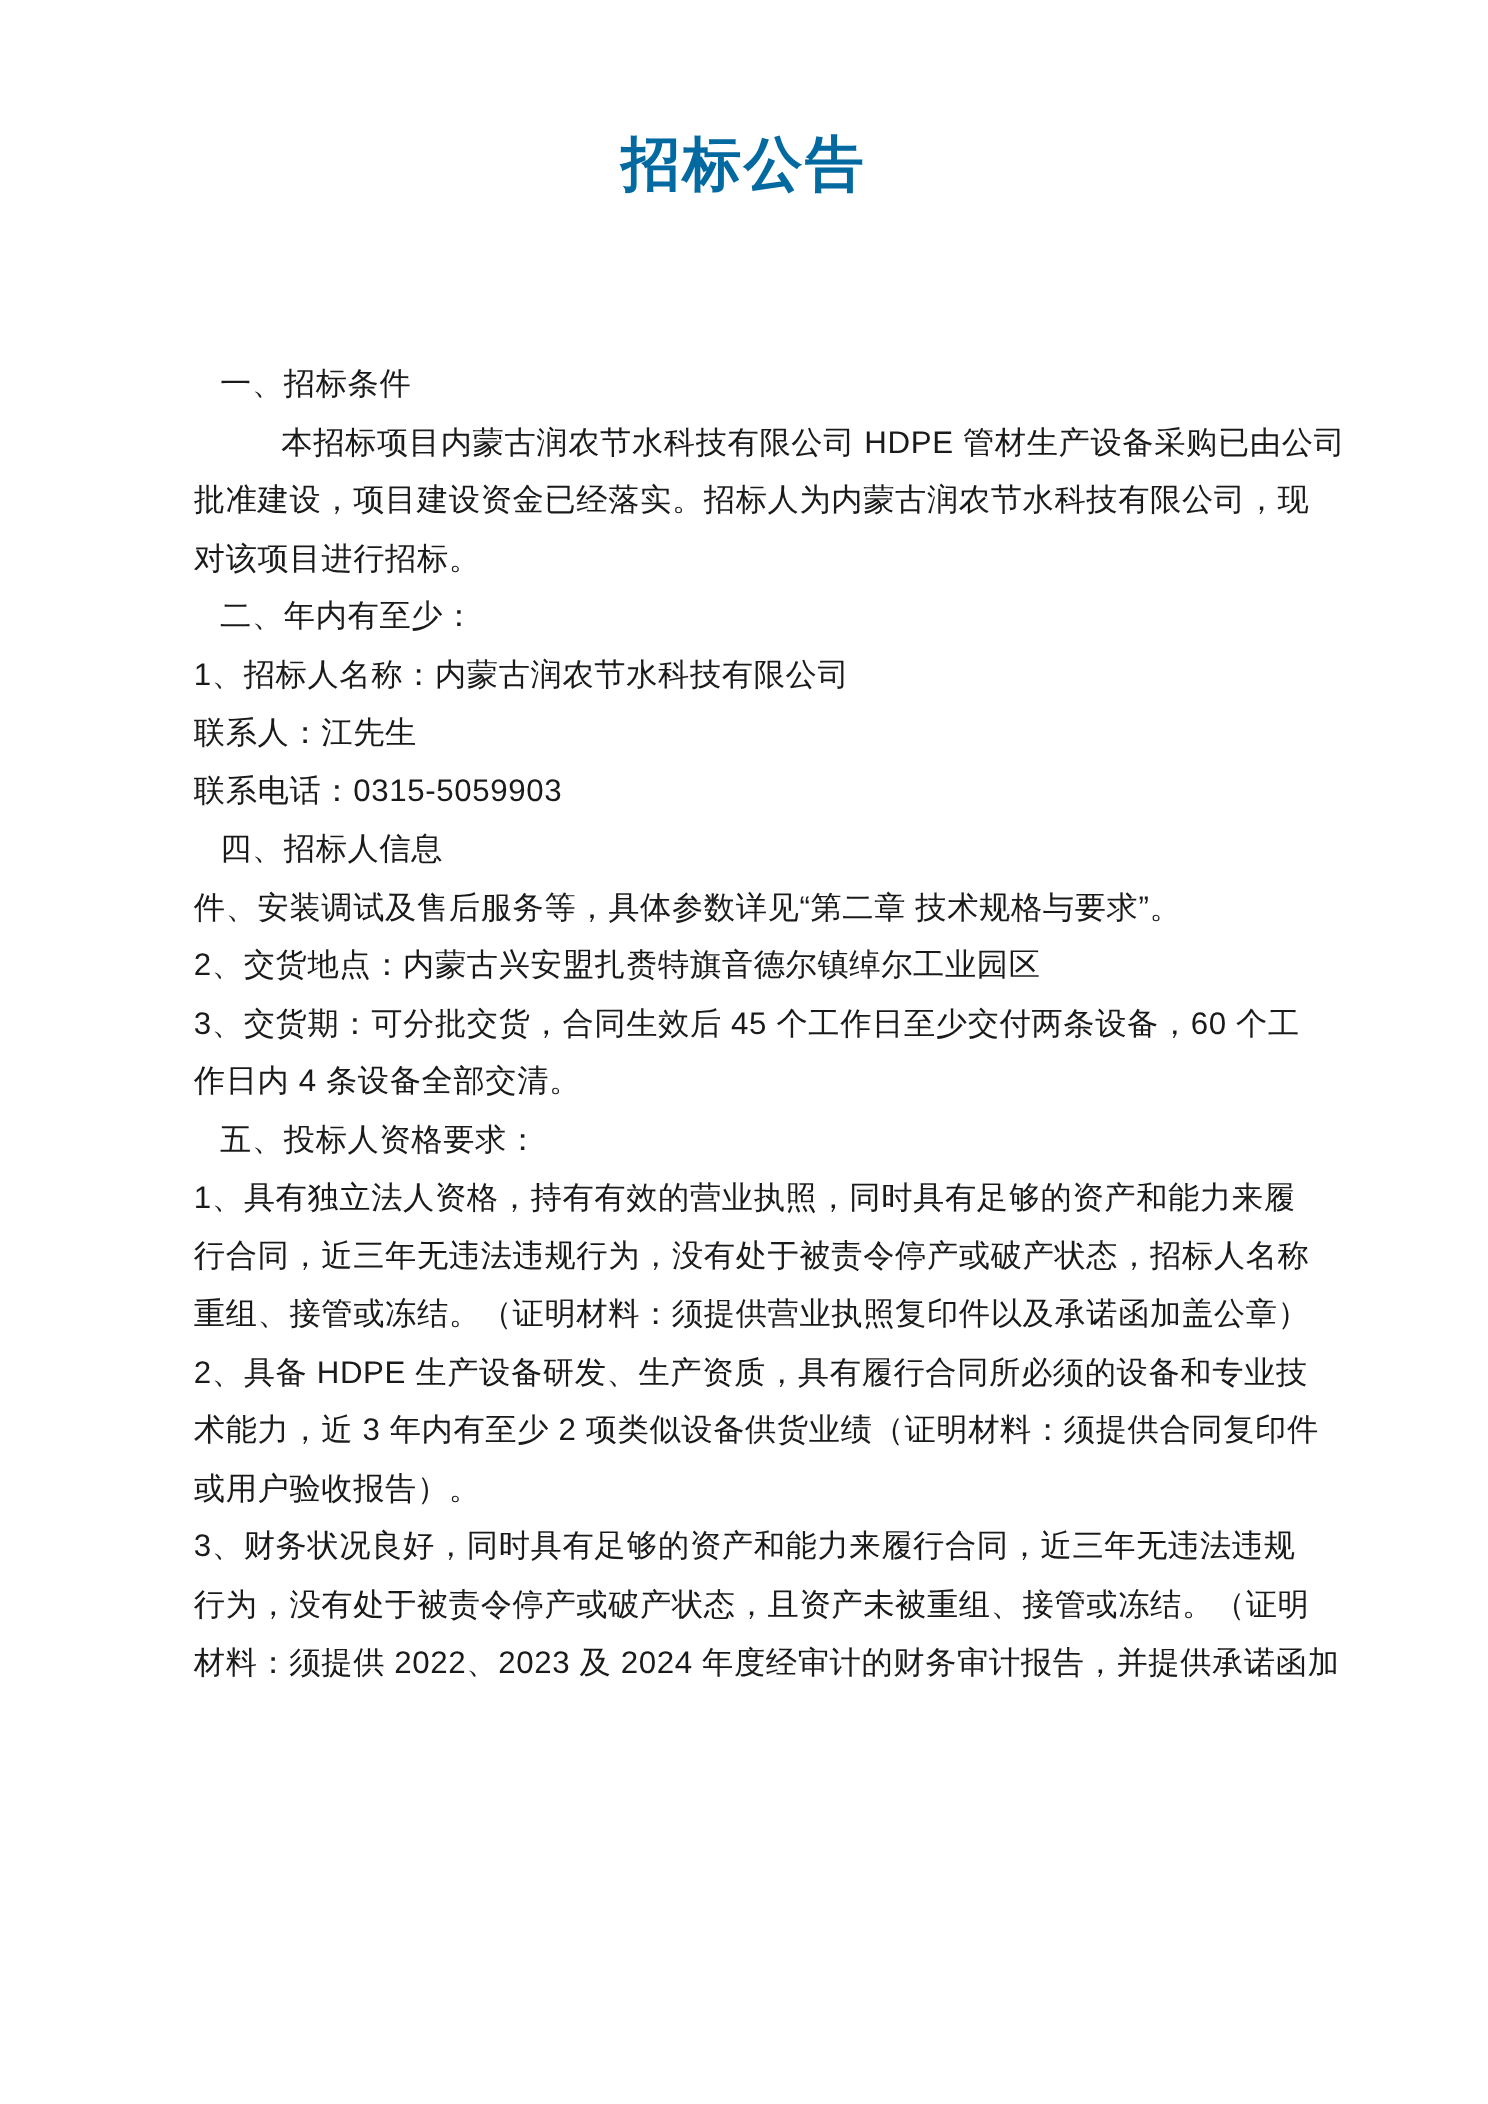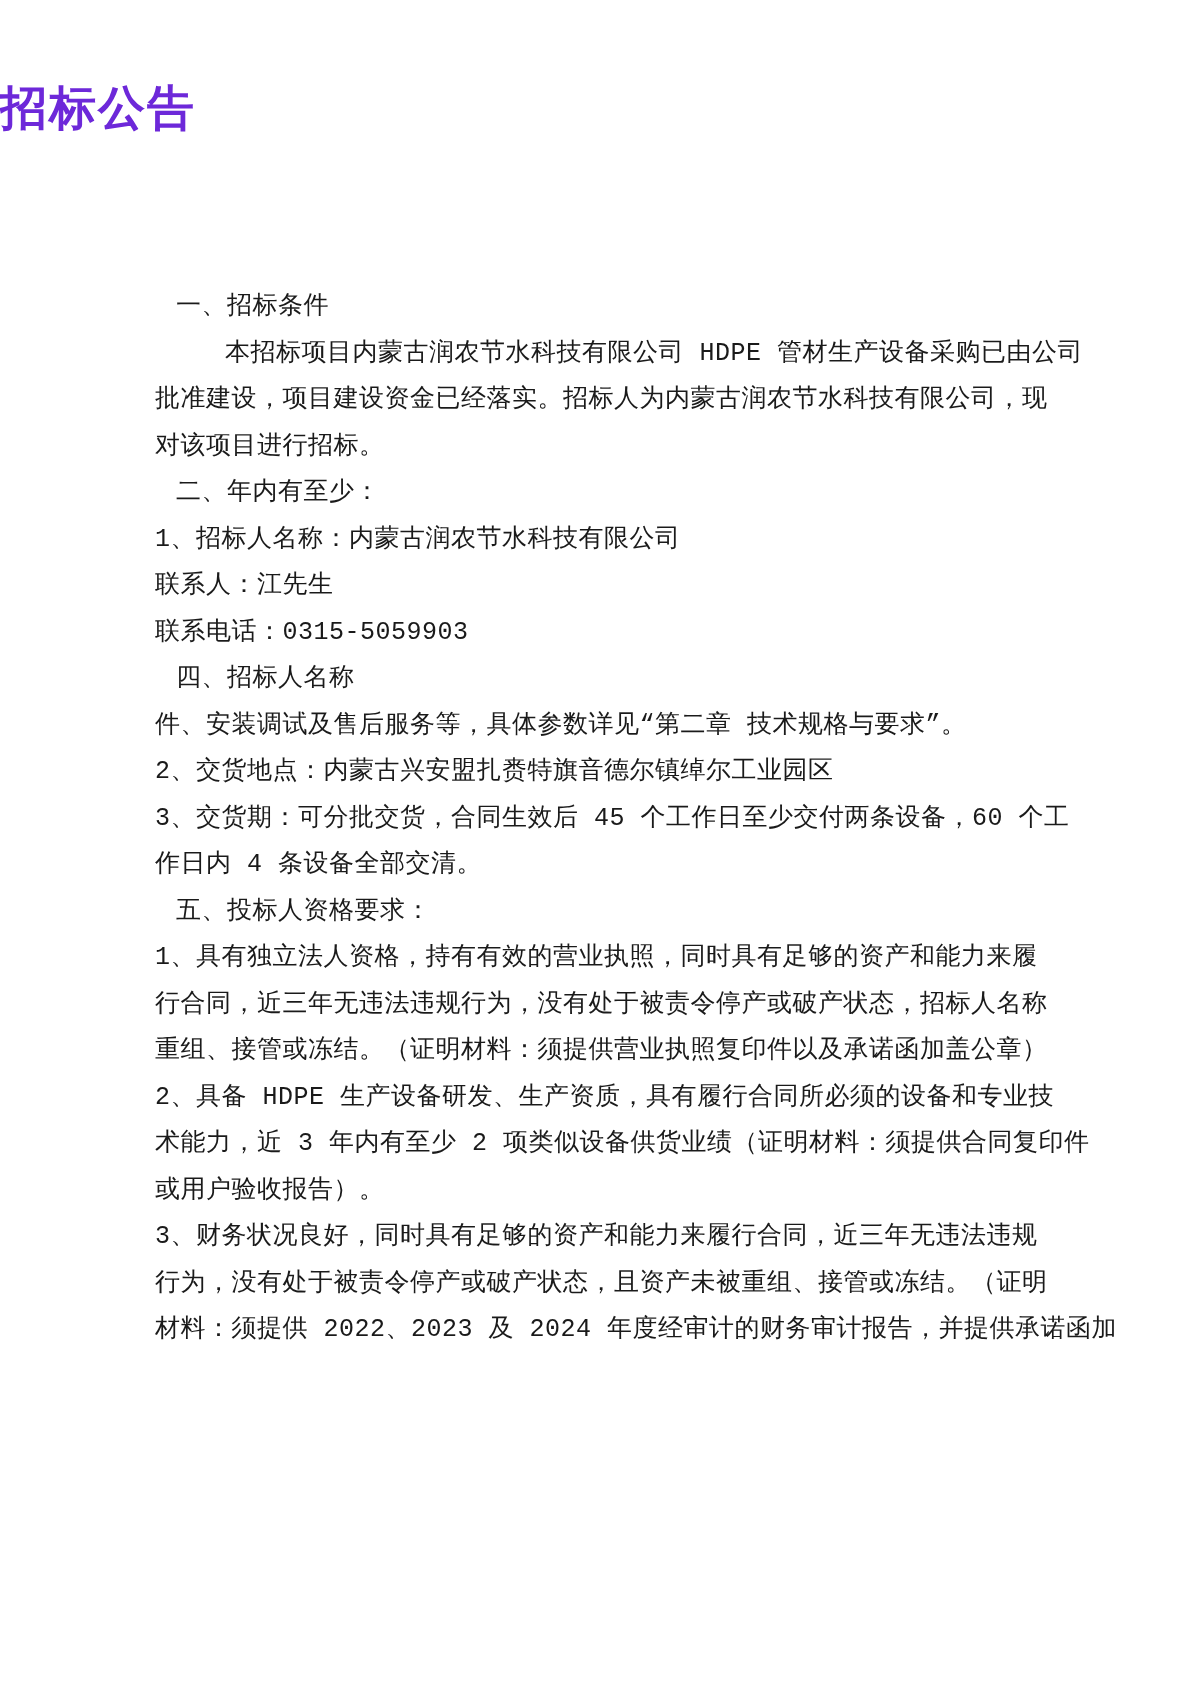--- a/index.html
+++ b/index.html
@@ -10,35 +10,35 @@
   .page {
     position: relative;
     width: 1190px;
     height: 1683px;
     background: #ffffff;
     overflow: hidden;
     font-family: "Liberation Serif", "DejaVu Serif", serif;
   }
   .doc-title {
     margin: 0;
-    padding-top: 76px;
-    text-align: left;
+    padding-top: 100px;
+    text-align: center;
     font-family: "Liberation Serif", "DejaVu Serif", serif;
     font-weight: bold;
     font-size: 47px;
     line-height: 64px;
-    color: #6d28d9;
+    color: #0369a1;
     letter-spacing: 2px;
   }
   .doc-body {
     position: absolute;
     top: 284px;
     left: 155px;
     width: 880px;
-    font-family: Liberation Mono, monospace;
+    font-family: Liberation Sans, sans-serif;
     font-size: 25px;
     color: #1a1a1a;
     letter-spacing: 0.5px;
   }
   .doc-line {
     height: 46.5px;
     line-height: 46.5px;
     white-space: nowrap;
   }
   .indent-none    { padding-left: 0; }
@@ -52,21 +52,21 @@
   <h1 class="doc-title">招标公告</h1>
   <div class="doc-body">
       <div class="doc-line indent-section">一、招标条件</div>
       <div class="doc-line indent-first">本招标项目内蒙古润农节水科技有限公司 HDPE 管材生产设备采购已由公司</div>
       <div class="doc-line indent-none">批准建设，项目建设资金已经落实。招标人为内蒙古润农节水科技有限公司，现</div>
       <div class="doc-line indent-none">对该项目进行招标。</div>
       <div class="doc-line indent-section">二、年内有至少：</div>
       <div class="doc-line indent-none">1、招标人名称：内蒙古润农节水科技有限公司</div>
       <div class="doc-line indent-none">联系人：江先生</div>
       <div class="doc-line indent-none">联系电话：0315-5059903</div>
-      <div class="doc-line indent-section">四、招标人名称</div>
+      <div class="doc-line indent-section">四、招标人信息</div>
       <div class="doc-line indent-none">件、安装调试及售后服务等，具体参数详见“第二章 技术规格与要求”。</div>
       <div class="doc-line indent-none">2、交货地点：内蒙古兴安盟扎赉特旗音德尔镇绰尔工业园区</div>
       <div class="doc-line indent-none">3、交货期：可分批交货，合同生效后 45 个工作日至少交付两条设备，60 个工</div>
       <div class="doc-line indent-none">作日内 4 条设备全部交清。</div>
       <div class="doc-line indent-section">五、投标人资格要求：</div>
       <div class="doc-line indent-none">1、具有独立法人资格，持有有效的营业执照，同时具有足够的资产和能力来履</div>
       <div class="doc-line indent-none">行合同，近三年无违法违规行为，没有处于被责令停产或破产状态，招标人名称</div>
       <div class="doc-line indent-none">重组、接管或冻结。（证明材料：须提供营业执照复印件以及承诺函加盖公章）</div>
       <div class="doc-line indent-none">2、具备 HDPE 生产设备研发、生产资质，具有履行合同所必须的设备和专业技</div>
       <div class="doc-line indent-none">术能力，近 3 年内有至少 2 项类似设备供货业绩（证明材料：须提供合同复印件</div>

